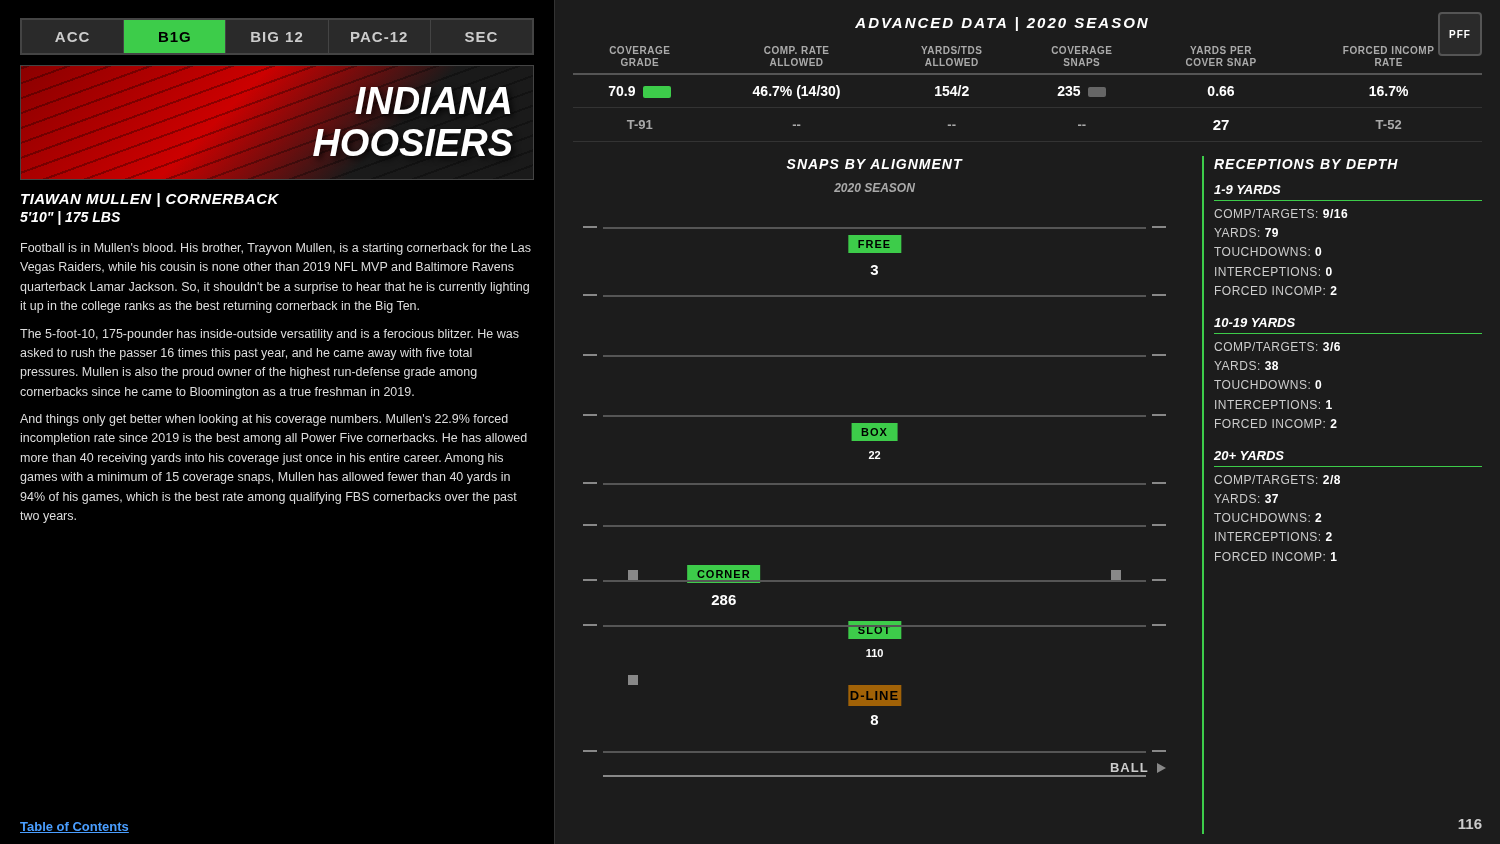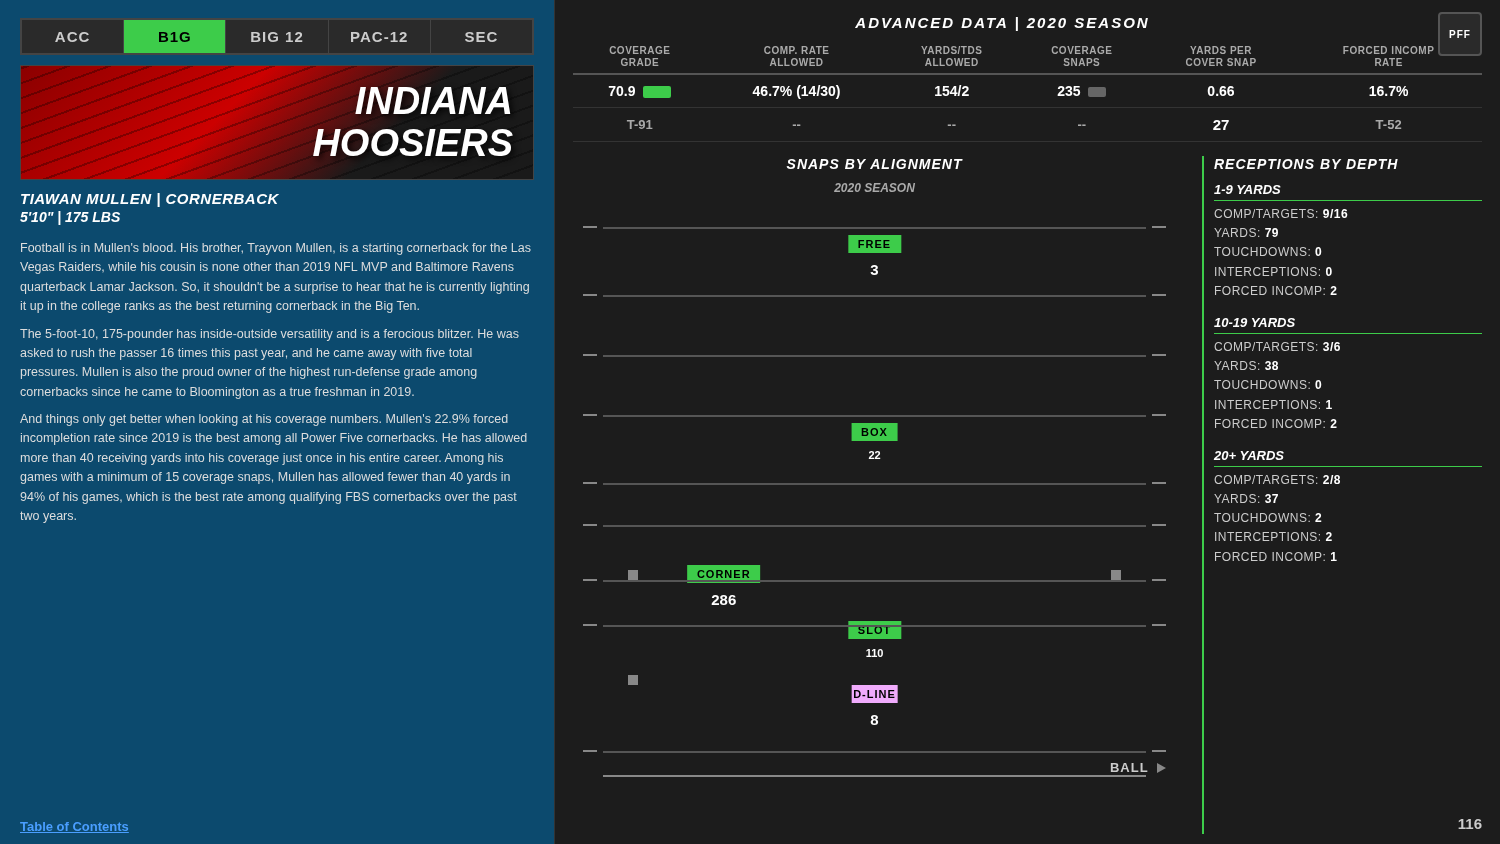--- a/index.html
+++ b/index.html
@@ -19,21 +19,21 @@
       background: #1c1c1c;
       display: flex;
       flex-direction: row;
     }
 
     
     .left-panel {
       width: 555px;
       min-width: 555px;
       height: 844px;
-      background: #0c4a6e;
+      background: #000000;
       padding: 18px 20px 10px 20px;
       display: flex;
       flex-direction: column;
       border-right: 1px solid #333;
     }
 
     
     .conf-tabs {
       display: flex;
       flex-direction: row;
@@ -435,21 +435,21 @@
           <div style="position:absolute;left:10px;top:374px;width:14px;height:2px;background:#888;"></div>
           <div style="position:absolute;right:10px;top:374px;width:14px;height:2px;background:#888;"></div>
 
           <div style="position:absolute;left:50%;transform:translateX(-50%);top:416px;background:#3dcc4a;color:#000;font-size:11px;font-weight:900;padding:3px 10px;letter-spacing:1px;text-transform:uppercase;">SLOT</div>
           <div style="position:absolute;left:50%;transform:translateX(-50%);top:442px;color:#fff;font-size:11px;font-weight:900;">110</div>
 
           <div style="position:absolute;left:30px;right:30px;top:420px;height:2px;background:#555;"></div>
           <div style="position:absolute;left:10px;top:419px;width:14px;height:2px;background:#888;"></div>
           <div style="position:absolute;right:10px;top:419px;width:14px;height:2px;background:#888;"></div>
 
-          <div style="position:absolute;left:50%;transform:translateX(-50%);top:480px;background:#f0abfc;color:#000;font-size:11px;font-weight:900;padding:3px 2px;letter-spacing:1px;text-transform:uppercase;">D-LINE</div>
+          <div style="position:absolute;left:50%;transform:translateX(-50%);top:480px;background:#a16207;color:#000;font-size:13px;font-weight:900;padding:3px 2px;letter-spacing:1px;text-transform:uppercase;">D-LINE</div>
           <div style="position:absolute;left:50%;transform:translateX(-50%);top:506px;color:#fff;font-size:15px;font-weight:900;">8</div>
 
           <div style="position:absolute;left:55px;top:470px;width:10px;height:10px;background:#888;"></div>
 
           <div style="position:absolute;left:30px;right:30px;top:546px;height:2px;background:#555;"></div>
           <div style="position:absolute;left:10px;top:545px;width:14px;height:2px;background:#888;"></div>
           <div style="position:absolute;right:10px;top:545px;width:14px;height:2px;background:#888;"></div>
 
           <div style="position:absolute;left:30px;right:30px;top:570px;height:2px;background:#888;"></div>
           <div style="position:absolute;right:10px;top:555px;font-size:13px;font-weight:900;color:#ccc;letter-spacing:1px;">

